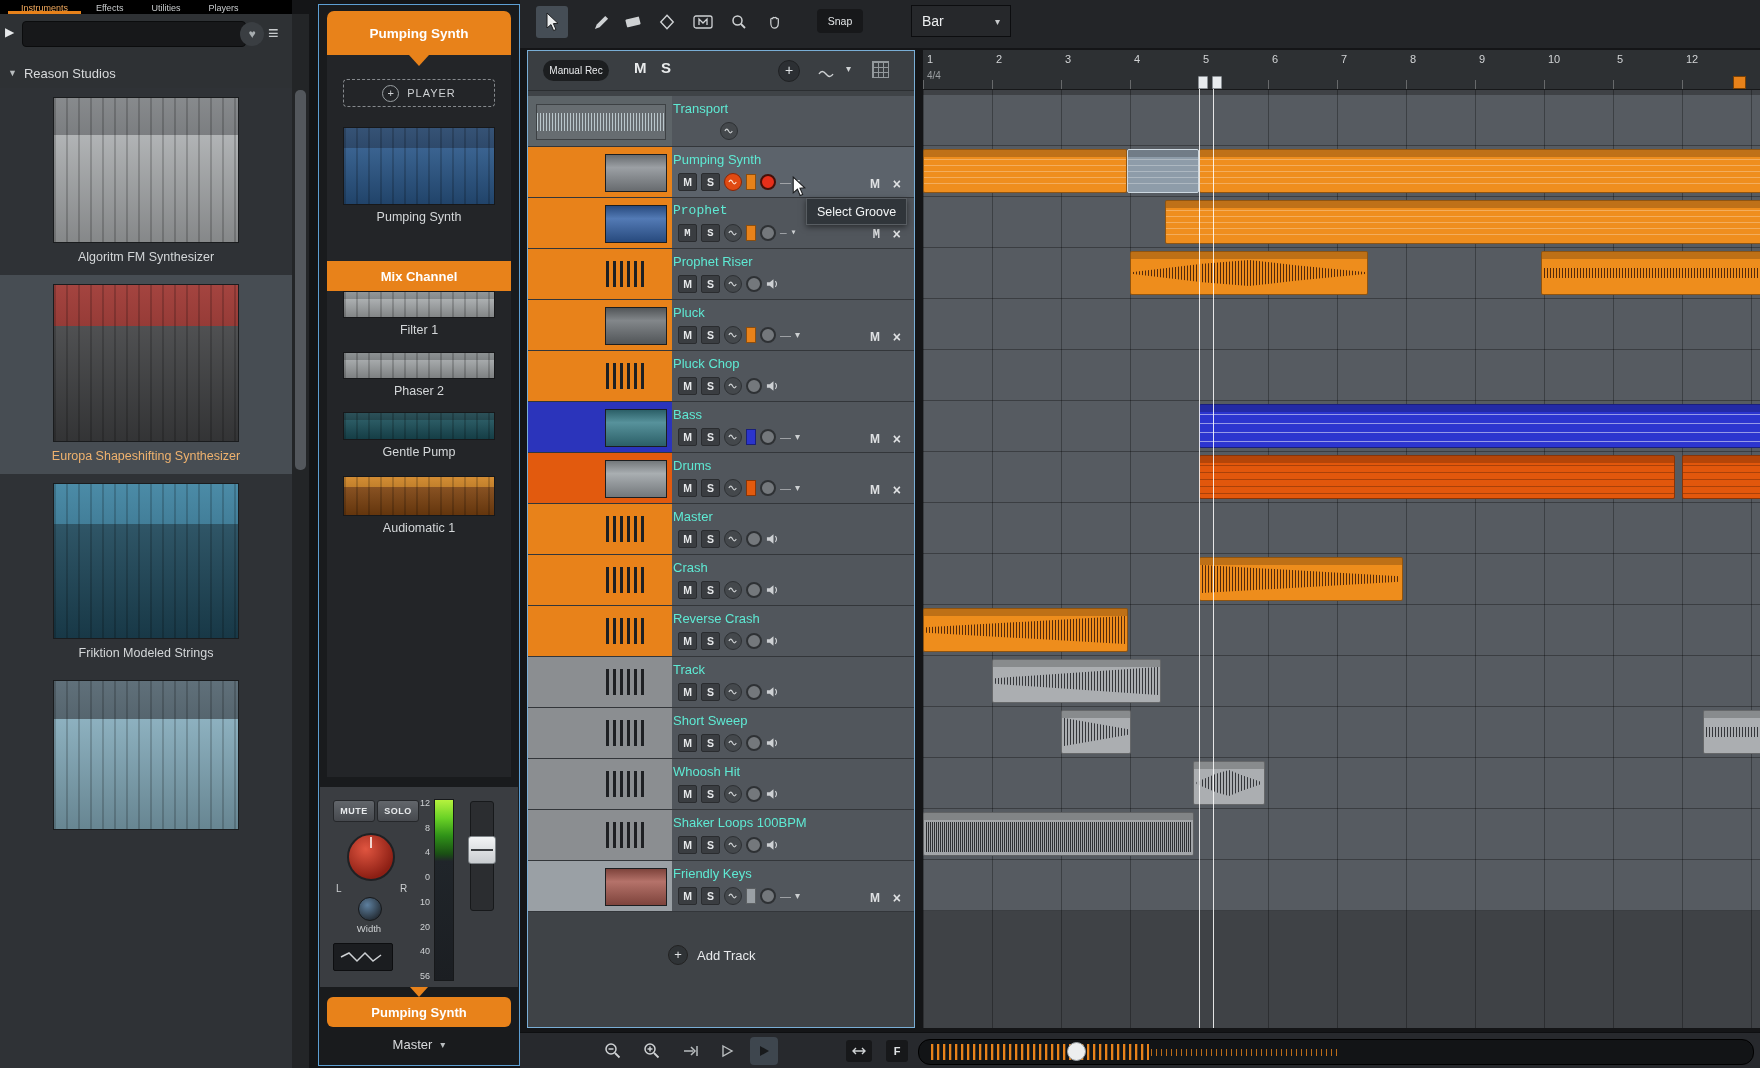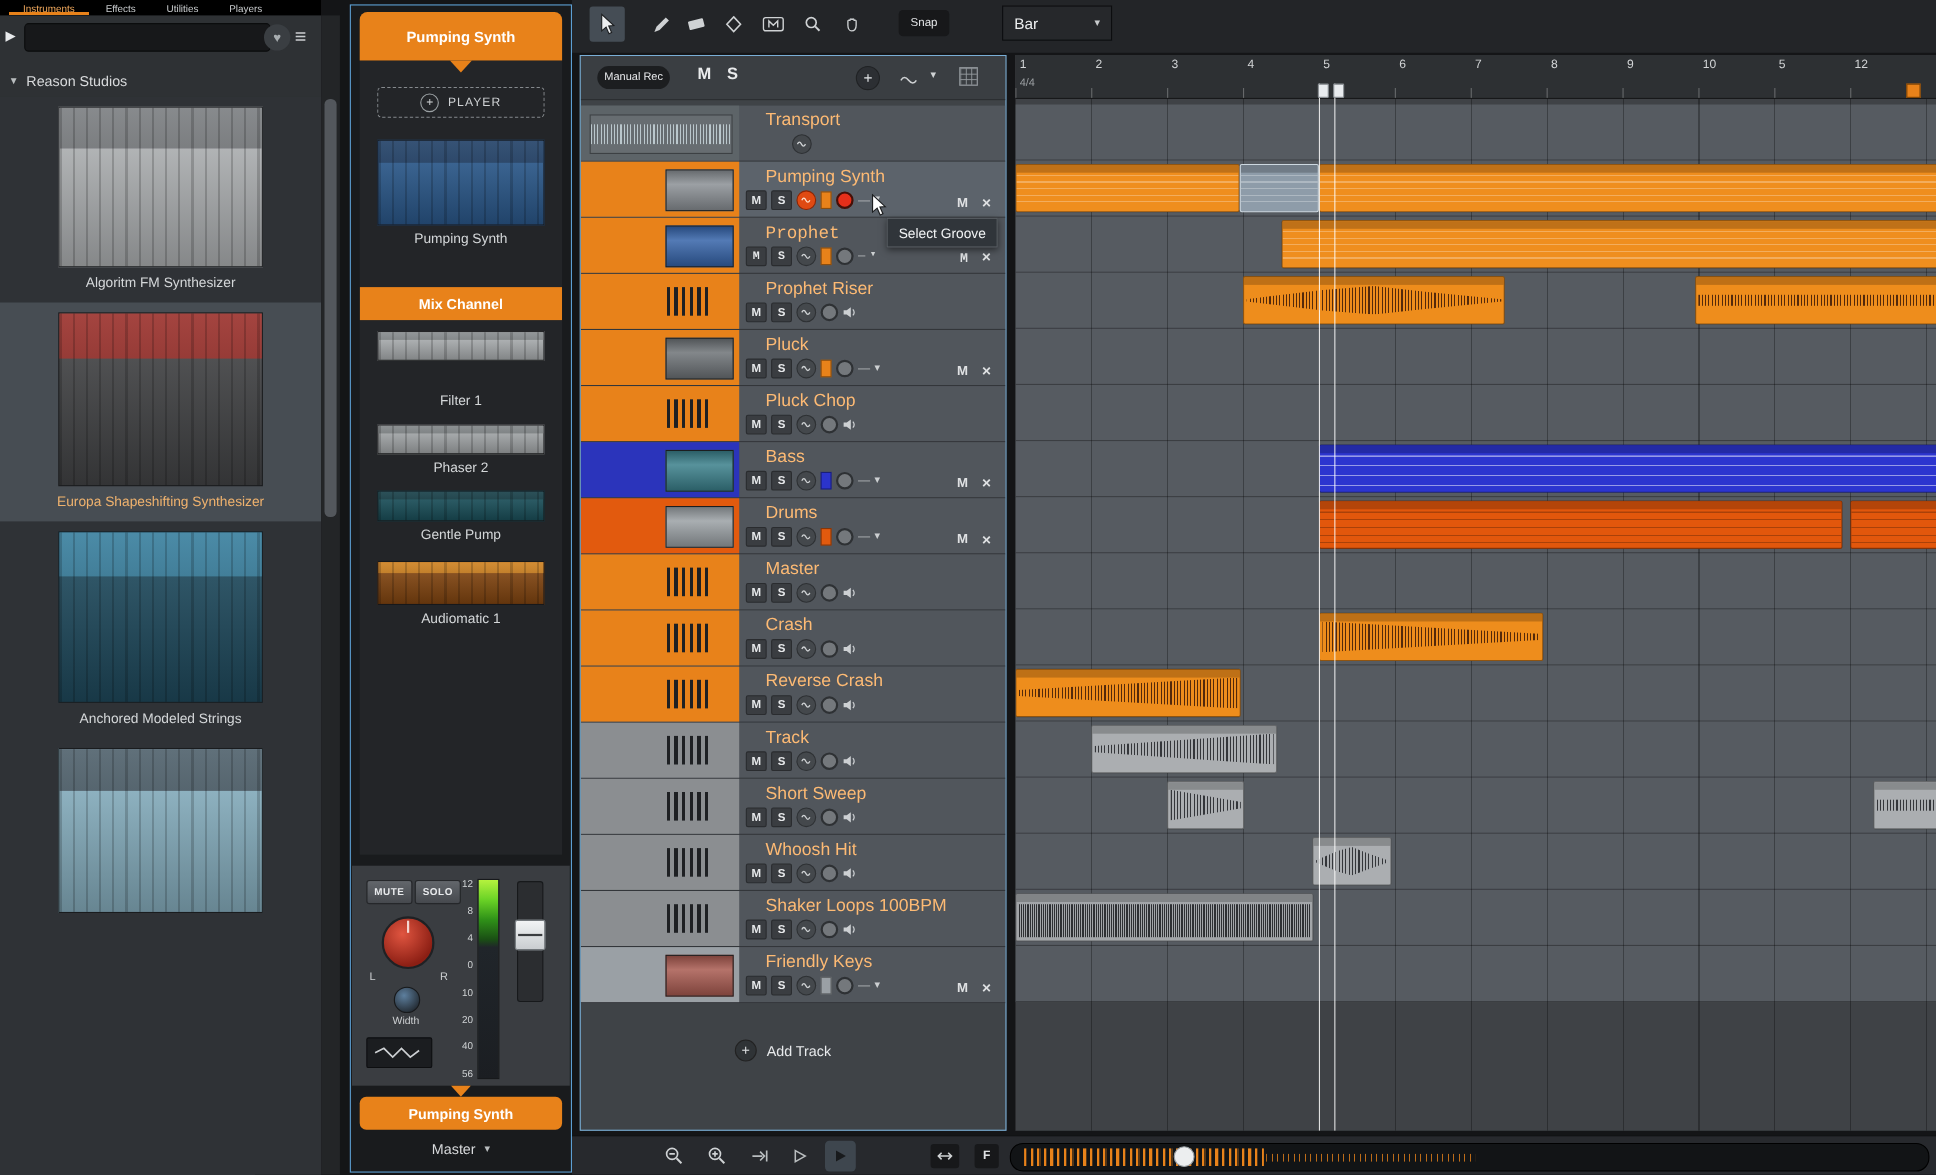--- a/index.html
+++ b/index.html
@@ -85,21 +85,21 @@
   #hdr-grid{position:absolute;left:344px;top:10px;width:17px;height:17px;border:1px solid #aab0b4;background-image:linear-gradient(#aab0b4 1px,transparent 1px),linear-gradient(90deg,#aab0b4 1px,transparent 1px);background-size:5px 5px;opacity:.8;box-sizing:border-box}
   #track-rows{position:absolute;inset:0}
   .trow{position:absolute;left:0;width:386px;height:51px;background:#51565c;border-bottom:1px solid #33363a;box-sizing:border-box}
   .trow.selected{background:#5c636b}
   .tstrip{position:absolute;left:0;top:0;bottom:0;width:72px}
   .tthumb{position:absolute;left:72px;top:0;bottom:0;width:72px}
   .art-device{width:60px;height:36px;margin:7px auto 0;border:1px solid #1c1e20;background-image:linear-gradient(rgba(0,0,0,.25),rgba(255,255,255,.15) 35%,rgba(0,0,0,.25));}
   .art-wave{width:40px;height:26px;margin:12px 0 0 6px;background:repeating-linear-gradient(90deg,#1e2023 0 3px,transparent 3px 7px)}
   .art-transport{position:absolute;left:-64px;top:8px;width:128px;height:34px;background:#676d71;background-image:repeating-linear-gradient(90deg,#bac7cc 0 1px,transparent 1px 3px);background-position:0 center;background-size:100% 18px;background-repeat:no-repeat;border:1px solid #3d4144}
   .tbody{position:absolute;left:144px;top:0;bottom:0;right:0}
-  .tname{position:absolute;left:24px;top:5px;font-size:16px;color:#fdba74;white-space:nowrap}
+  .tname{position:absolute;left:1px;top:5px;font-size:13px;color:#5eead4;white-space:nowrap}
   .tctrl{position:absolute;left:6px;top:26px;height:17px;display:flex;gap:4px;align-items:center}
   .tc{flex:none}
   .tc.tbtn{width:17px;height:16px;background:#3a3d41;border:1px solid #2a2c2f;border-radius:2px;color:#e6e8ea;font-size:10.5px;font-weight:bold;display:flex;align-items:center;justify-content:center}
   .tc.groove{width:16px;height:16px;border-radius:50%;background:#44484c;border:1px solid #2e3134;display:flex;align-items:center;justify-content:center}
   .tc.groove.active{background:#e04a12;border-color:#8a2606}
   .tc.chip{width:10px;height:16px;border:1px solid rgba(0,0,0,.4);box-sizing:border-box}
   .tc.rec{width:12px;height:12px;border-radius:50%;background:#74787c;border:2px solid #2e3134}
   .tc.rec.armed{background:#e62f1a;border-color:#451008}
   .tc.dashc{color:#b4b7ba;font-size:11px;line-height:16px}
   .tc.caretc{color:#cdd0d2;font-size:10px;line-height:16px}
@@ -184,21 +184,21 @@
             <div class="bart-band"></div>
             <div class="bart-tex"></div>
           </div>
           <div class="bcap">Europa Shapeshifting Synthesizer</div>
         </div>
         <div class="bitem">
           <div class="bart" style="height: 156px; --c1: #214e62; --c2: #3b87a8;">
             <div class="bart-band"></div>
             <div class="bart-tex"></div>
           </div>
-          <div class="bcap">Anchored Modeled Strings</div>
+          <div class="bcap">Friktion Modeled Strings</div>
         </div>
         <div class="bitem">
           <div class="bart" style="height: 150px; --c1: #8fb9ca; --c2: #43505a;">
             <div class="bart-band"></div>
             <div class="bart-tex"></div>
           </div>
           <div class="bcap"></div>
         </div>
       </div>
   </div>
@@ -213,21 +213,21 @@
           <span>PLAYER</span>
         </div>
         <div class="rentry" style="margin-top: 20px;">
           <div class="rart" style="height: 78px; --c1: #2e5e93; --c2: #1c3a5e;">
             <div class="bart-band"></div>
             <div class="bart-tex"></div>
           </div>
           <div class="rcap">Pumping Synth</div>
         </div>
         <div class="rmixhdr" style="margin-top: 36px;">Mix Channel</div>
-        <div class="rentry" style="margin-top: 10px; gap: 24px;">
+        <div class="rentry" style="margin-top: 0;">
           <div class="rart" style="height: 27px; --c1: #b5b9bb; --c2: #7e8285;">
             <div class="bart-band"></div>
             <div class="bart-tex"></div>
           </div>
           <div class="rcap">Filter 1</div>
         </div>
         <div class="rentry" style="margin-top: 14px;">
           <div class="rart" style="height: 27px; --c1: #aeb2b4; --c2: #787c7f;">
             <div class="bart-band"></div>
             <div class="bart-tex"></div>

